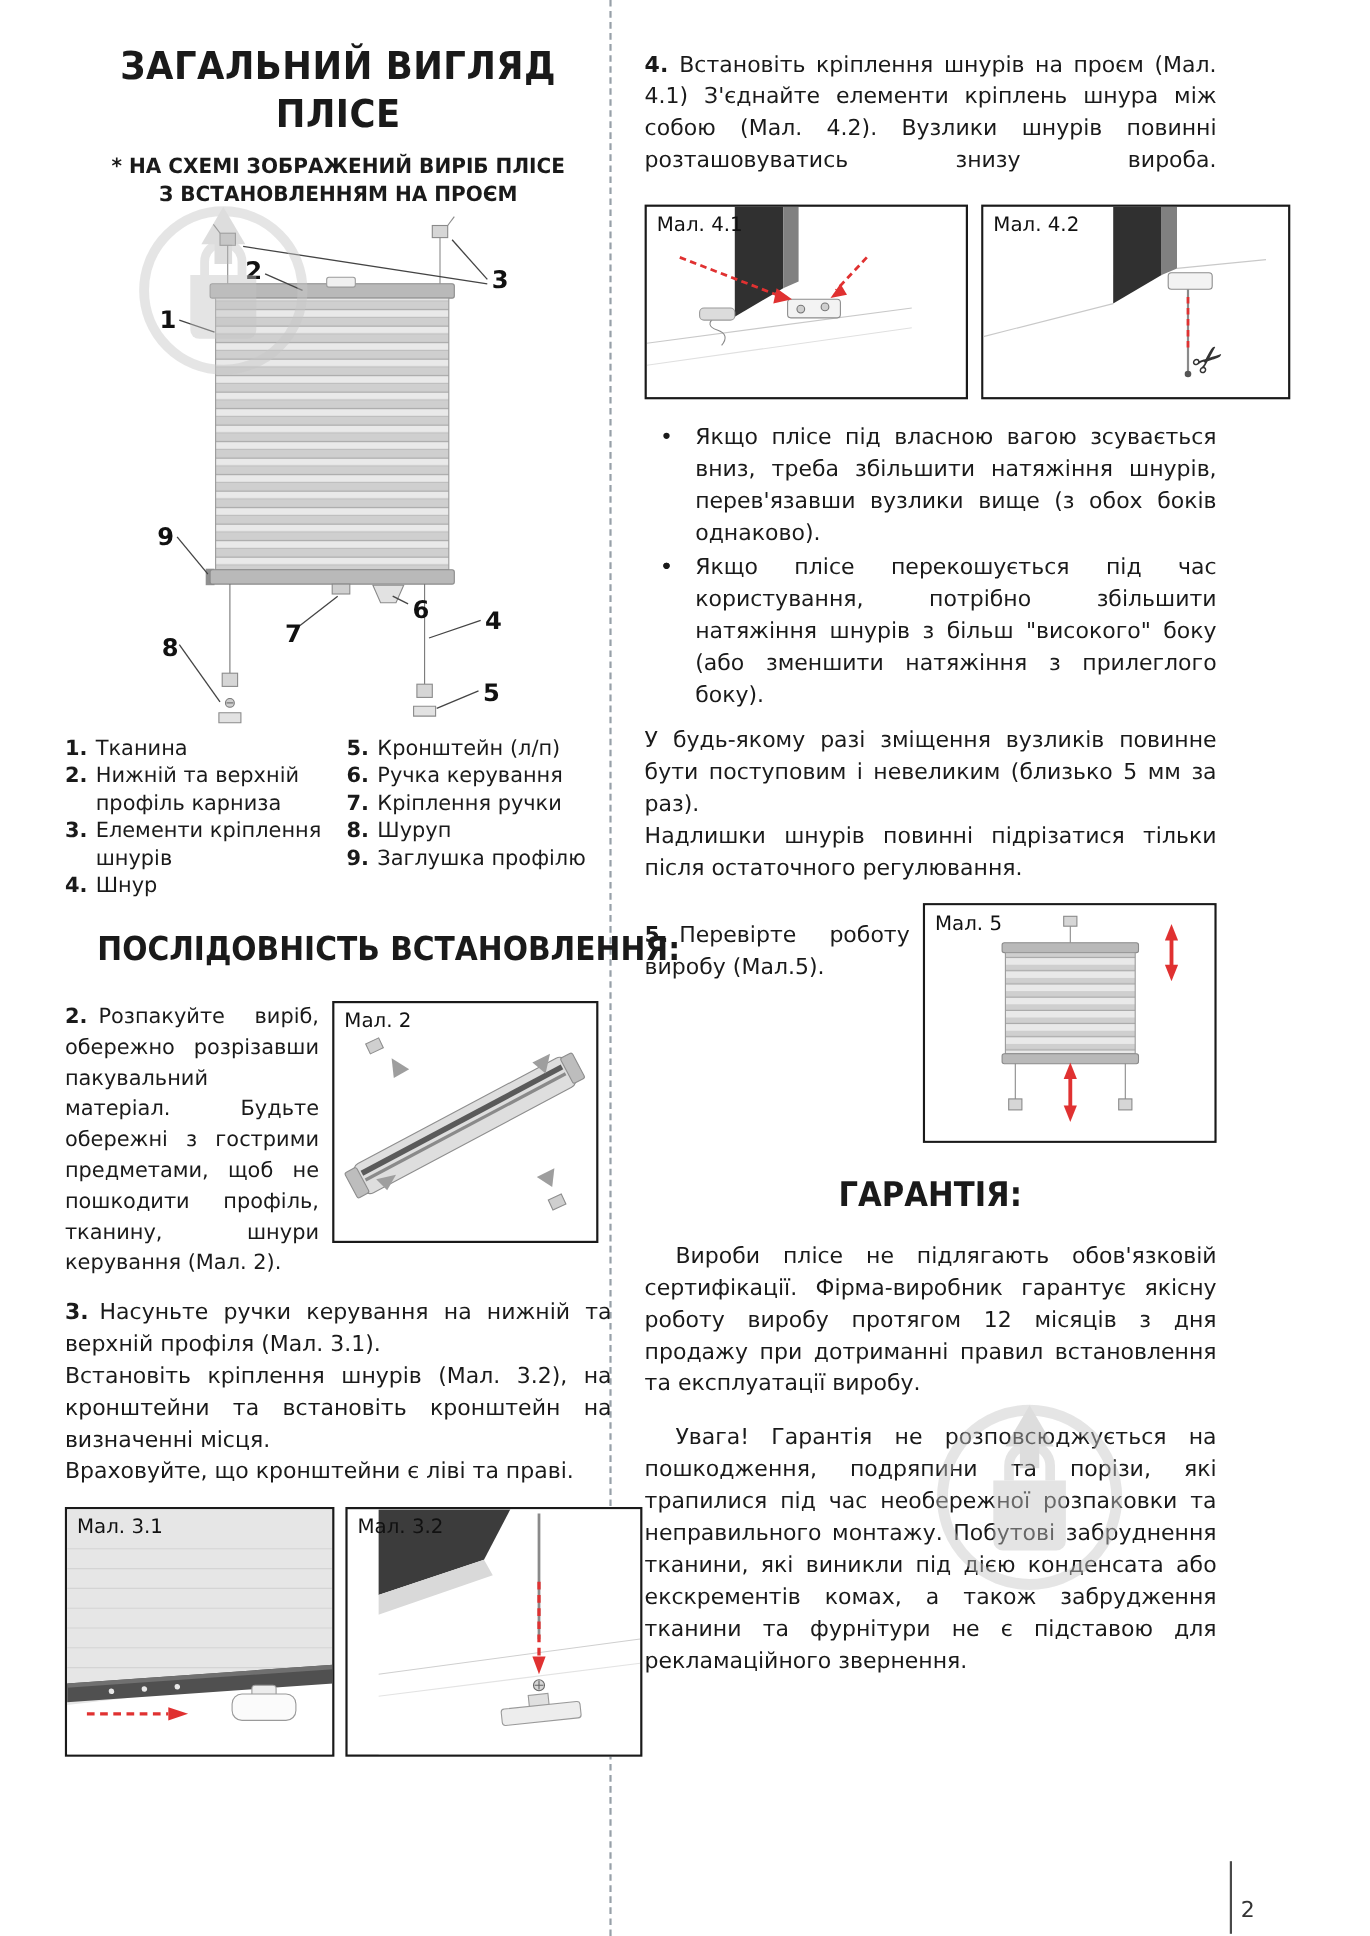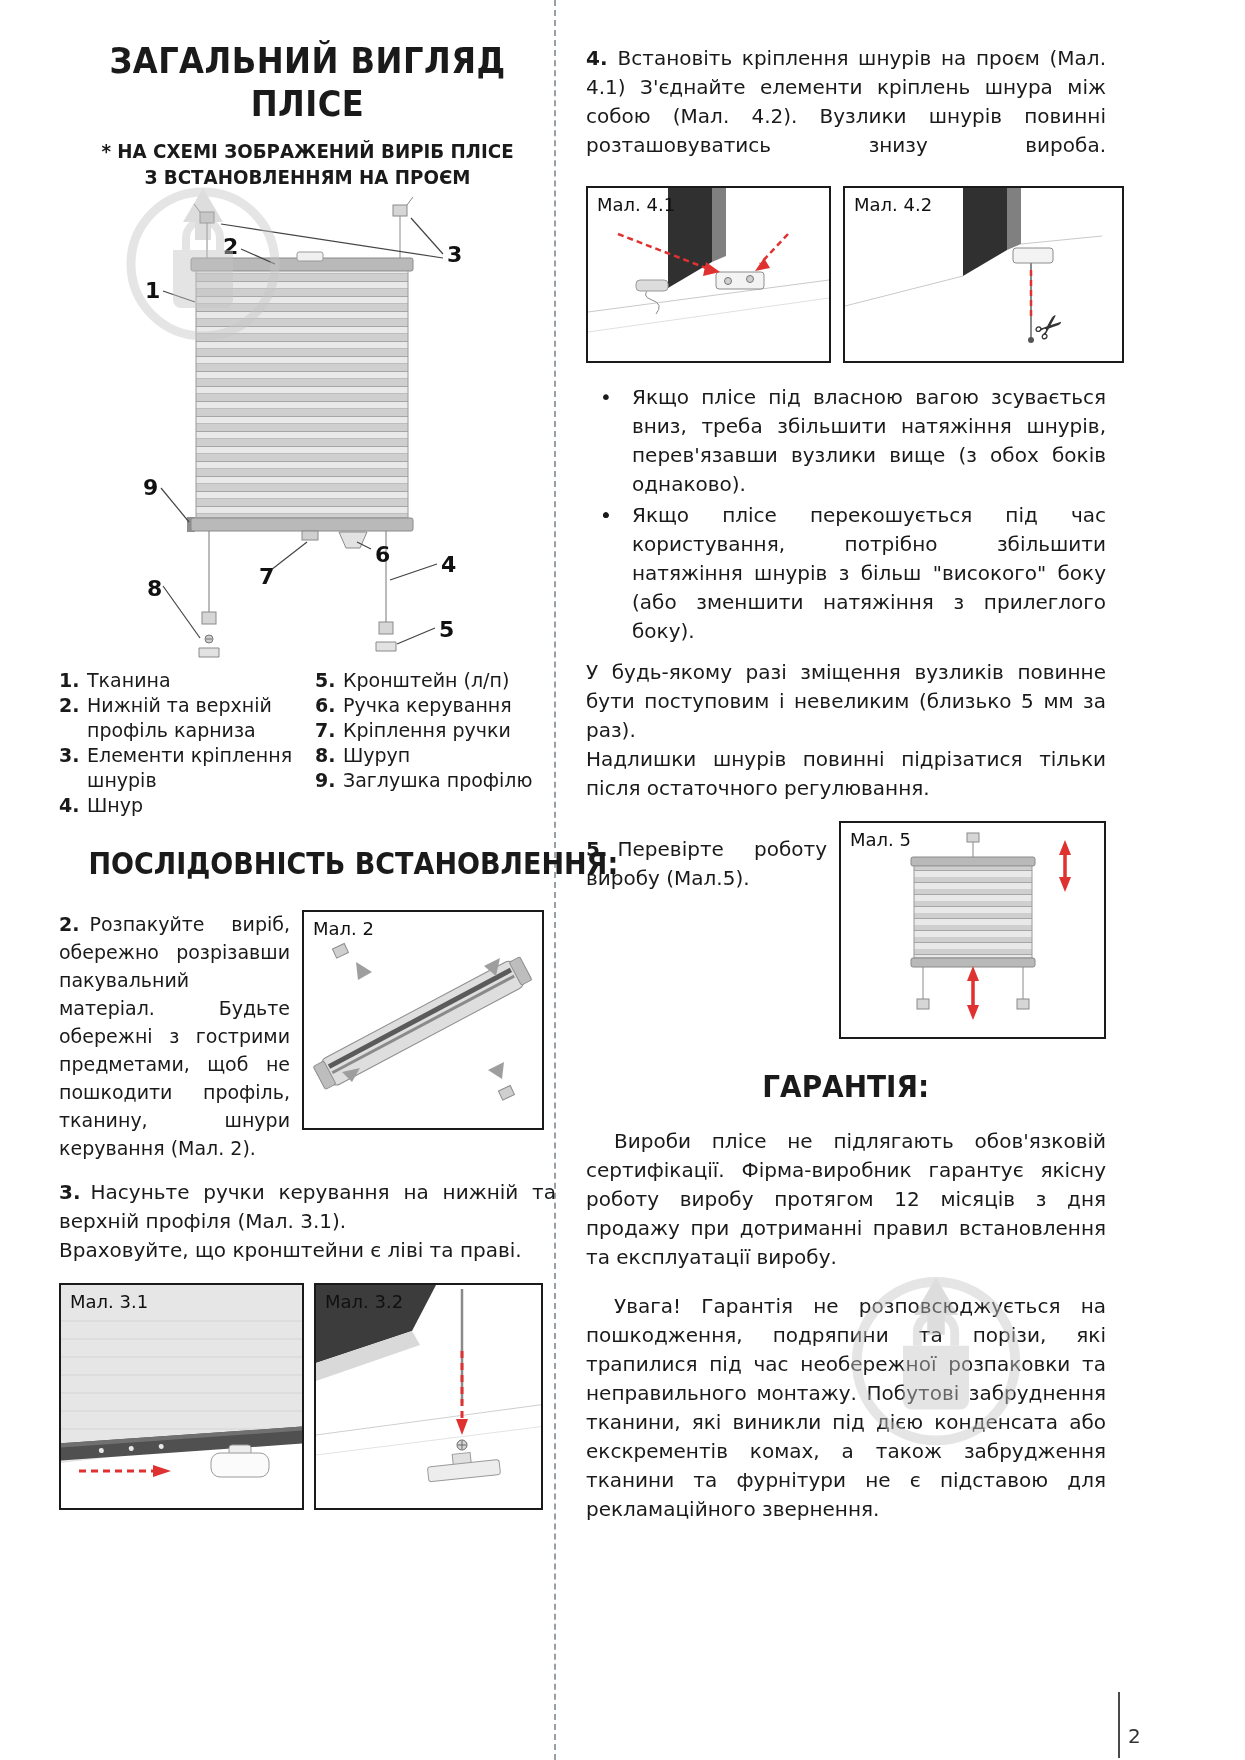--- a/index.html
+++ b/index.html
@@ -31,25 +31,25 @@
   .fig-frame { position:relative; border:2px solid #1a1a1a; background:#fff; overflow:hidden; flex-shrink:0; }
   .fig-label { position:absolute; top:6px; left:9px; font-size:18px; z-index:2; color:#111; }
 
   .step2-row { display:flex; margin-top:26px; }
   .step2-text { width:243px; padding-right:12px; }
   .fig2 { width:242px; height:220px; }
 
   .step3 { margin-top:16px; }
   .figs-row-3 { display:flex; gap:10px; margin-top:18px;border-radius:13px; }
   .fig31 { width:245px; height:227px; }
-  .fig32 { width:229px; height:227px;text-align:right; }
+  .fig32 { width:270px; height:227px;text-align:right; }
 
   .step4 { margin-top:44px; }
   .figs-row-4 { display:flex; gap:12px; margin-top:26px; }
-  .fig41 { width:245px; height:177px; }
+  .fig41 { width:294px; height:177px; }
   .fig42 { width:281px; height:177px; }
 
   .bullet-list { margin-top:20px; }
   .bullet-item { position:relative; padding-left:46px; font-size:20px; line-height:29px; text-align:justify; margin-bottom:2px; }
   .bullet-marker { position:absolute; left:14px; top:0; }
 
   .notes { margin-top:12px; }
 
   .step5-row { display:flex; margin-top:18px; }
   .step5-text { flex:1; padding-right:12px; padding-top:14px; }
@@ -240,20 +240,21 @@
             <rect x="196" y="176" width="13" height="10" transform="rotate(-25 202 181)"></rect>
           </g>
         </svg>
       </div>
     </div>
 
     <div class="step3">
       <p class="body-text">
         <span class="num-bold">3.</span><span>Насуньте ручки керування на нижній та верхній профіля (Мал. 3.1).</span>
       </p>
+      <p class="body-text">Встановіть кріплення шнурів (Мал. 3.2), на кронштейни та встановіть кронштейн на визначенні місця.</p>
       <p class="body-text">Враховуйте, що кронштейни є ліві та праві.</p>
     </div>
 
     <div class="figs-row-3">
       <div class="fig-frame fig31">
         <div class="fig-label">Мал. 3.1</div>
         <svg width="241" height="223" viewBox="0 0 241 223">
           <rect width="241" height="223" fill="#e6e6e6"></rect>
           <g stroke="#d4d4d4">
             <path d="M0 36 H241"></path>

